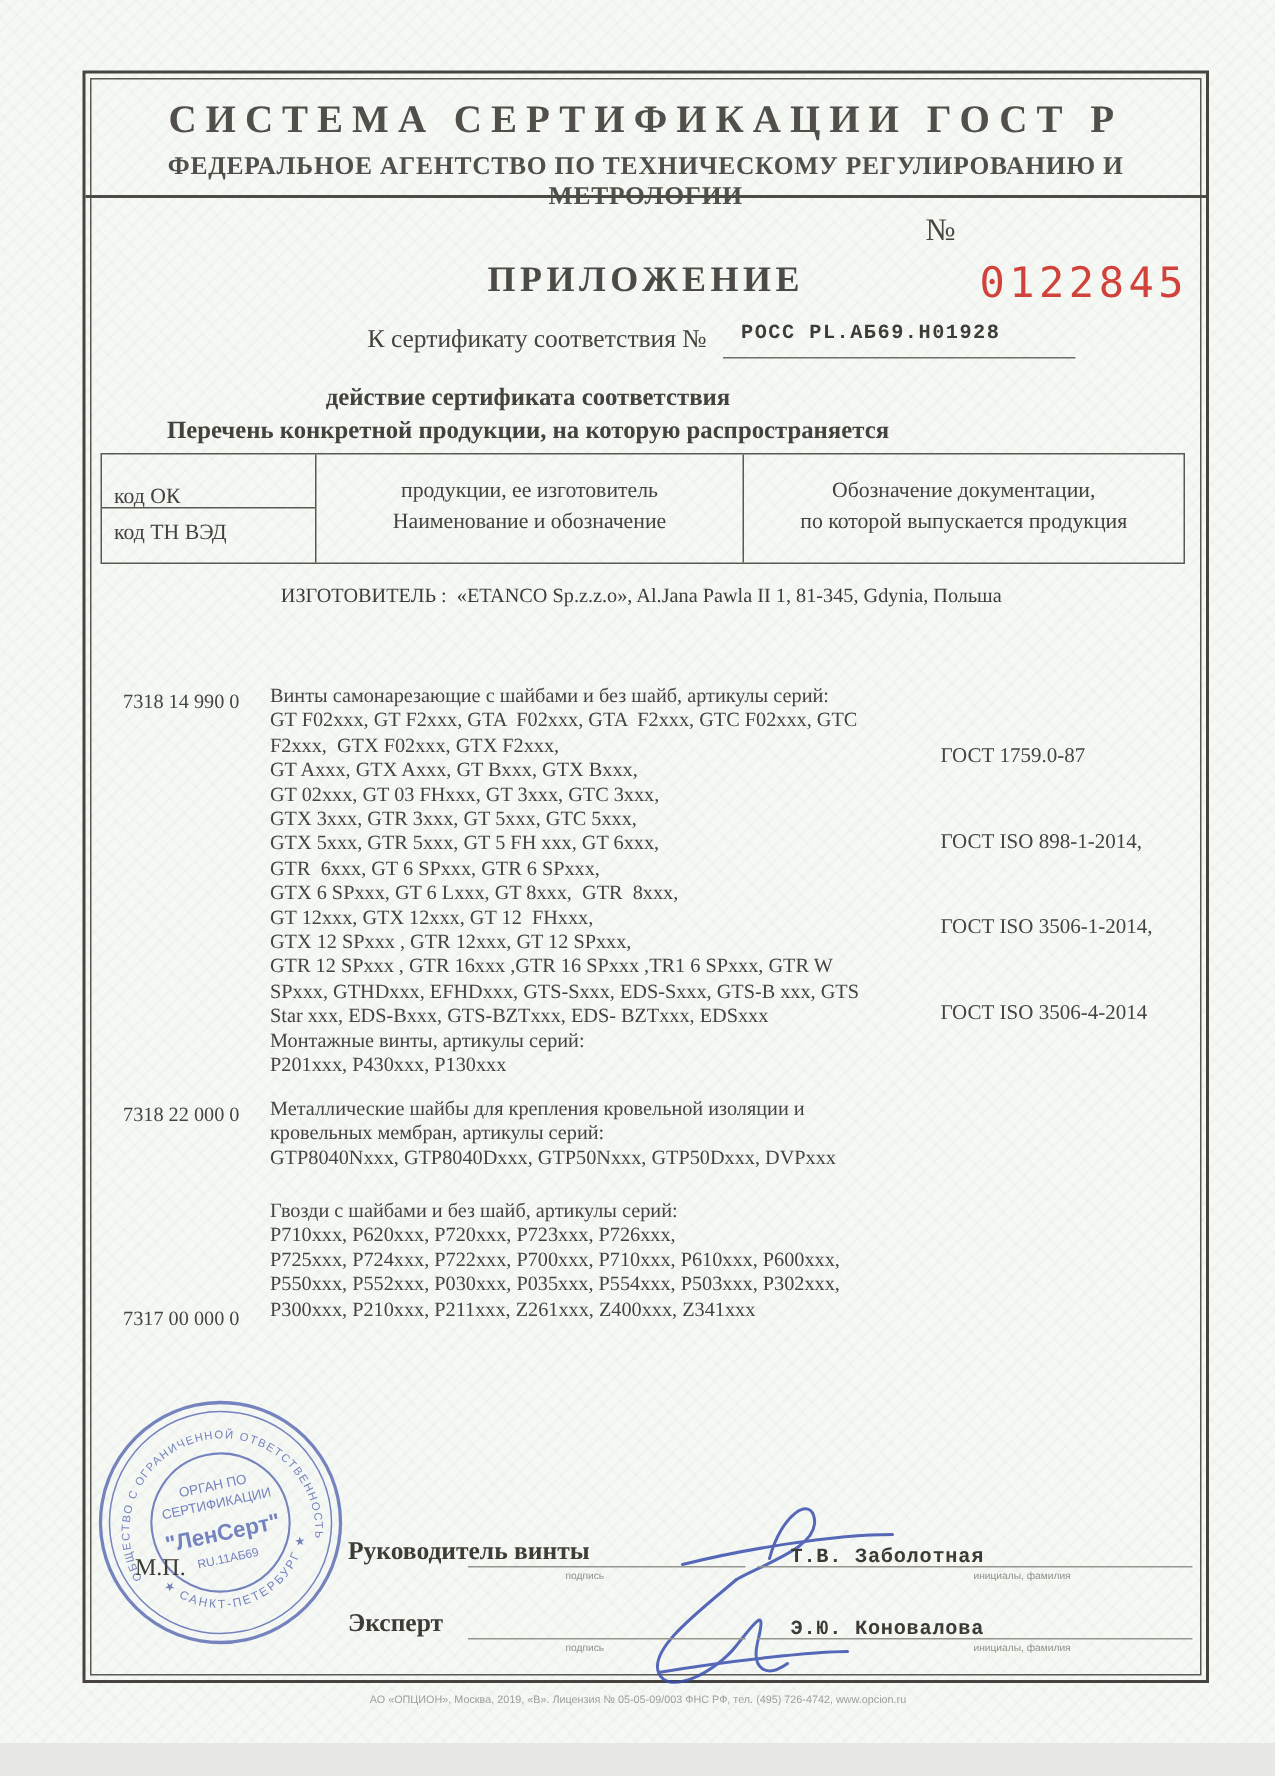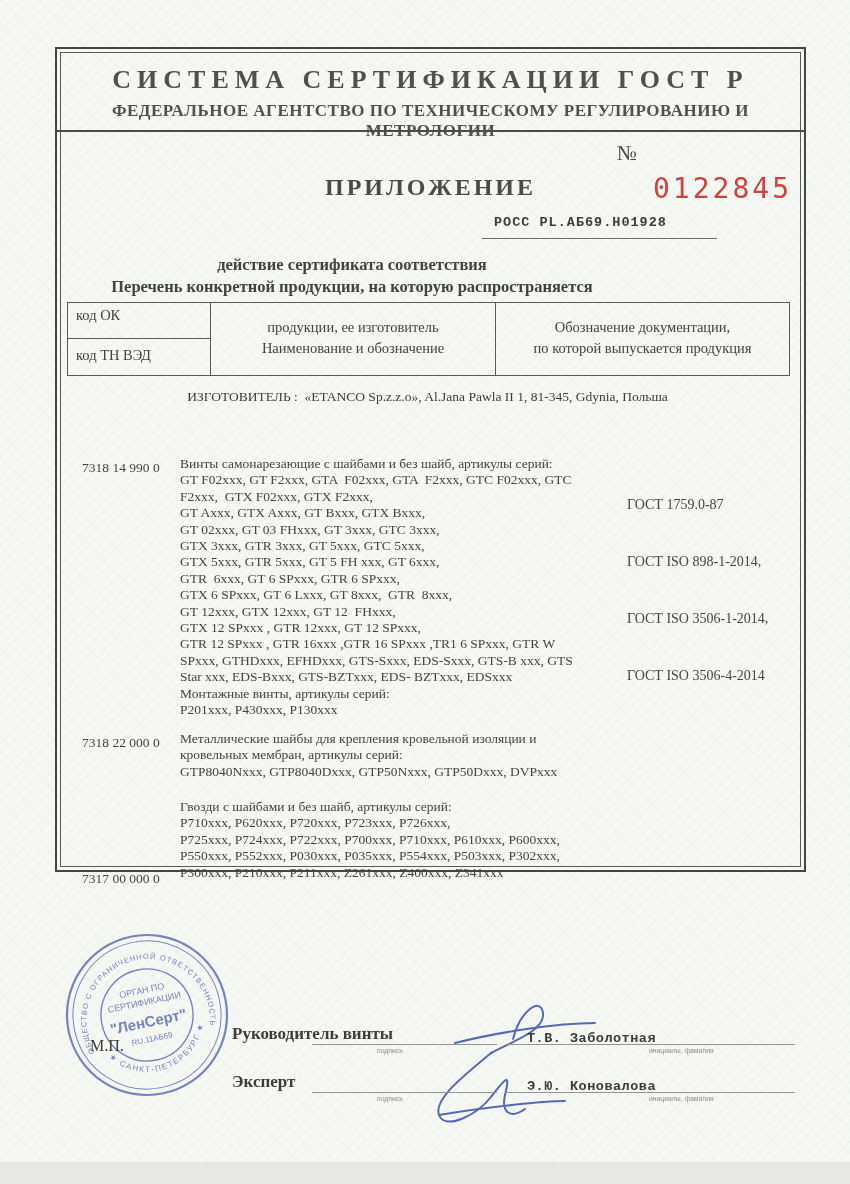--- a/index.html
+++ b/index.html
@@ -7,41 +7,41 @@
     position:relative; width:850px; height:1184px; overflow:hidden;
     background:#f6f8f4;
     background-image:
       repeating-linear-gradient(135deg, rgba(150,180,185,.05) 0 2px, transparent 2px 7px),
       repeating-linear-gradient(45deg, rgba(150,180,185,.04) 0 2px, transparent 2px 9px);
     font-family:"Liberation Serif","DejaVu Serif",serif;
     color:#3f3e3a;
   }
   .bottom-strip{position:absolute; left:0; bottom:0; width:850px; height:22px; background:#e7e8e3;}
   .page{
-    position:absolute; left:55px; top:47px; width:751px; height:825px;
+    position:absolute; left:55px; top:47px; width:751px; height:1075px;
     border:2.5px solid #45443f; box-sizing:border-box;
   }
   .inner-frame{position:absolute; inset:3px; border:1px solid #5a5952; pointer-events:none;}
   .abs{position:absolute;}
   .hdr-title{left:0; right:0; top:16px; text-align:center; font-size:26px; font-weight:bold; letter-spacing:6px; color:#514f4a;}
   .hdr-agency{left:0; right:0; top:52px; text-align:center; font-size:17px; font-weight:bold; letter-spacing:.5px; color:#514f4a;}
   .hdr-rule{left:0; right:0; top:81px; height:2px; background:#4c4b45;}
   .blank-no{left:560px; top:92px; font-size:21px; color:#47463f;}
   .blank-no-value{left:596px; top:86px; font-family:"DejaVu Sans Mono","Liberation Mono",monospace; font-size:28px; letter-spacing:3px; color:#d0423a;margin-top:37px;}
   .doc-title{left:0; right:0; top:125px; text-align:center; font-size:24px; font-weight:bold; letter-spacing:3px; color:#4c4a45;}
   .certref-label{left:188px; top:167px; font-size:17px; color:#44423d;}
   .certref-value{left:437px; top:166px; font-family:"Liberation Mono","DejaVu Sans Mono",monospace; font-size:13.5px; font-weight:bold; letter-spacing:1px; color:#3e3c37;}
   .certref-line{left:425px; top:189px; width:235px; border-bottom:1px solid #6f6e66;}
   .purpose{left:5px; top:205px; width:580px; text-align:center; font-size:16.5px; font-weight:bold; line-height:22px; color:#44423d;}
   .tbl{left:10px; top:253px; width:721px; height:72px; border:1px solid #5a5952; box-sizing:content-box;}
   .tbl-v1{position:absolute; left:142px; top:0; bottom:0; border-left:1px solid #5a5952;}
   .tbl-v2{position:absolute; left:427px; top:0; bottom:0; border-left:1px solid #5a5952;}
   .tbl-h1{position:absolute; left:0; width:142px; top:35px; border-top:1px solid #5a5952;}
   .tbl-cell{position:absolute; font-size:14.5px; color:#44423d;}
-  .c-ok{left:8px; top:4px;}
+  .c-ok{left:8px; top:20px;}
   .c-tnved{left:8px; top:44px;}
   .c-col2{left:143px; width:284px; top:14px; text-align:center; line-height:21px;}
   .c-col3{left:428px; width:293px; top:14px; text-align:center; line-height:21px;}
   .manu{left:10px; top:340px; width:721px; text-align:center; font-size:13.5px; font-weight:normal; color:#3e3c37;}
   .pcode{font-size:13.5px; color:#454440; white-space:pre;}
   .ptext{font-size:13.5px; line-height:16.4px; color:#454440;}
   .ptext .pl{white-space:pre;}
   .pdocs{font-size:14px; line-height:19px; color:#454440; white-space:pre;}
   .stamp-svg{left:2px; top:878px; transform:rotate(-12deg); opacity:.8;}
   .stamp-svg text{font-family:"Liberation Sans",sans-serif;}
@@ -64,20 +64,21 @@
 
     <div class="abs hdr-title">СИСТЕМА СЕРТИФИКАЦИИ ГОСТ Р</div>
     <div class="abs hdr-agency">ФЕДЕРАЛЬНОЕ АГЕНТСТВО ПО ТЕХНИЧЕСКОМУ РЕГУЛИРОВАНИЮ И МЕТРОЛОГИИ</div>
     <div class="abs hdr-rule"></div>
 
     <div class="abs blank-no">№</div>
     <div class="abs blank-no-value">0122845</div>
 
     <div class="abs doc-title">ПРИЛОЖЕНИЕ</div>
 
+    <div class="abs certref-label">К сертификату соответствия №</div>
     <div class="abs certref-value">РОСС PL.АБ69.Н01928</div>
     <div class="abs certref-line"></div>
 
     <div class="abs purpose">
       <div>действие сертификата соответствия</div>
       <div>Перечень конкретной продукции,  на которую распространяется</div>
     </div>
 
     <div class="abs tbl">
       <div class="tbl-v1"></div>
@@ -184,15 +185,18 @@
     <div class="abs sig-name" style="left:470px; top:982px;">Т.В. Заболотная</div>
     <div class="abs tiny-caption" style="left:592px; top:998px;">инициалы, фамилия</div>
 
     <div class="abs rule" style="left:255px; top:1043px; width:185px;"></div>
     <div class="abs tiny-caption" style="left:320px; top:1046px;">подпись</div>
     <div class="abs rule" style="left:448px; top:1043px; width:290px;"></div>
     <div class="abs sig-name" style="left:470px; top:1030px;">Э.Ю. Коновалова</div>
     <div class="abs tiny-caption" style="left:592px; top:1046px;">инициалы, фамилия</div>
   </div>
 
+  <div class="footer">
+    <span>АО «ОПЦИОН», Москва, 2019, «В». Лицензия № 05-05-09/003 ФНС РФ, тел. (495) 726-4742, www.opcion.ru</span>
+  </div>
 
   <div class="bottom-strip"></div>
 </div>
 
 </body></html>

